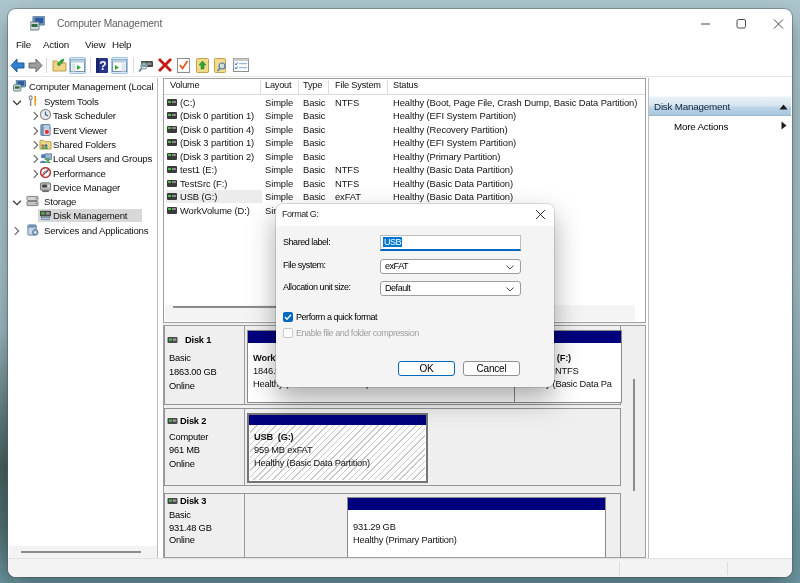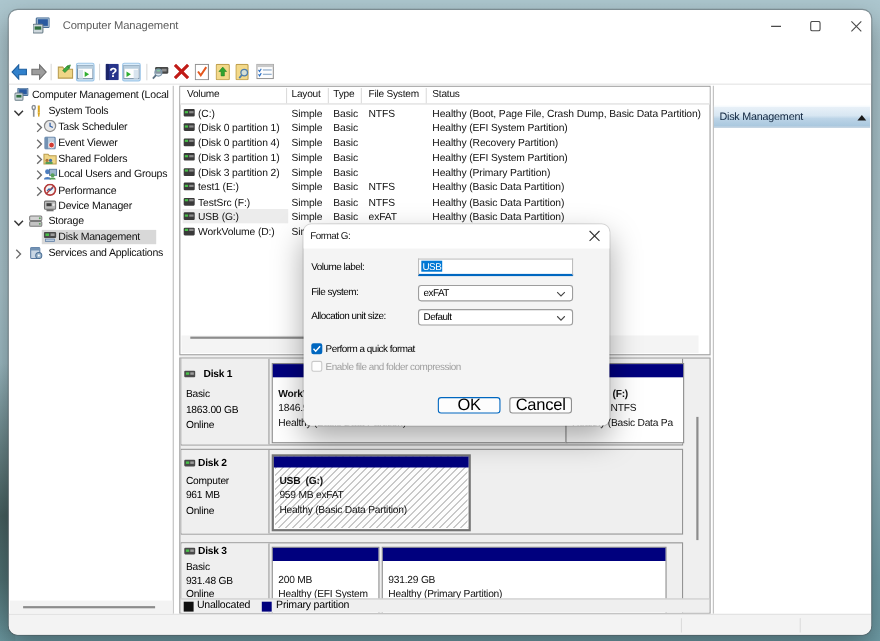--- a/index.html
+++ b/index.html
@@ -61,21 +61,21 @@
   .act-head { position:absolute; left:0; top:0; width:100%; height:17px; border-bottom:1px solid #d5d5d5; }
   .dmbar { position:absolute; left:0; top:18px; width:100%; height:20px;
     background:linear-gradient(180deg,#e9f1f8 0%,#d7e6f2 45%,#bcd4e7 60%,#a8c7de 100%);
     border-top:1px solid #f5f9fc; border-bottom:1px solid #9db9d1; }
   
   .dialog { position:absolute; left:268px; top:195px; width:278px; height:183px; background:#f4f4f4;
     border-radius:7px; box-shadow:0 12px 28px rgba(0,0,0,.34), 0 0 0 1px rgba(0,0,0,.12); font-size:9px; letter-spacing:-0.45px; }
   .dialog .dtitle { position:absolute; left:0; top:0; width:100%; height:22px; background:#fff; border-radius:7px 7px 0 0; }
   .combo { position:absolute; left:104px; width:141px; height:15px; background:#fff; border:1px solid #9d9d9d; border-radius:3px; line-height:13px; padding-left:4px; }
   .btn { position:absolute; top:157px; width:57px; height:15px; background:#fdfdfd; border:1px solid #8f8f8f; border-radius:3px;
-    text-align:center; line-height:13px; font-size:15px; letter-spacing:-0.2px; }
+    text-align:center; line-height:13px; font-size:10px; letter-spacing:-0.2px; }
 </style>
 </head>
 <body>
 <div class="bgdark"></div>
 <div class="win">
 
   <svg class="abs" style="left:22px;top:7px" width="15" height="15" viewBox="0 0 15 15">
     <rect x="3" y="0" width="12" height="9" rx="1" fill="#9db6cc" stroke="#4a6e96" stroke-width="1"></rect>
     <rect x="4.5" y="1.5" width="9" height="6" fill="#2a5aa0"></rect>
     <rect x="0" y="6" width="9" height="8" rx="1" fill="#cfd8dd" stroke="#6a7d88" stroke-width="1"></rect>
@@ -85,20 +85,26 @@
   <svg class="abs" style="left:692px;top:10px" width="12" height="10" viewBox="0 0 12 10">
       <line x1="1" y1="5" x2="10" y2="5" stroke="#4a4a4a" stroke-width="1"></line>
     </svg>
   <svg class="abs" style="left:728px;top:10px" width="11" height="10" viewBox="0 0 11 10">
       <rect x="1" y="0.5" width="8.5" height="8.5" rx="1.5" fill="none" stroke="#4a4a4a" stroke-width="1"></rect>
     </svg>
   <svg class="abs" style="left:765px;top:10px" width="11" height="10" viewBox="0 0 11 10">
       <path d="M1 0.5 L10 9.5 M10 0.5 L1 9.5" stroke="#4a4a4a" stroke-width="1"></path>
     </svg>
 
+  <div class="menu">
+    <span style="left:8px">File</span>
+    <span style="left:35px">Action</span>
+    <span style="left:77px">View</span>
+    <span style="left:104px">Help</span>
+  </div>
 
   <div class="toolbar">
     <svg class="tbtn" style="left:2px" width="15" height="15" viewBox="0 0 15 15">
         <path d="M7 1 L1 7.5 L7 14 L7 10 L14 10 L14 5 L7 5 Z" fill="#3181cc" stroke="#1d5e9e" stroke-width="1"></path>
       </svg>
     <svg class="tbtn" style="left:20px" width="15" height="15" viewBox="0 0 15 15">
         <path d="M8 1 L14 7.5 L8 14 L8 10 L1 10 L1 5 L8 5 Z" fill="#9d9d9d" stroke="#6f6f6f" stroke-width="1"></path>
       </svg>
     <div class="tsep" style="left:38px"></div>
     <svg class="tbtn" style="left:44px" width="15" height="15" viewBox="0 0 15 15">
@@ -402,63 +408,58 @@
     <div class="dlabel">
             <div style="top:2px"><svg style="position:absolute;left:-2px;top:1px" width="11" height="9" viewBox="0 0 11 9">
                 <rect x="0.5" y="1" width="10" height="6" rx="1" fill="#4a4a4a"></rect>
                 <rect x="2" y="2.5" width="3" height="2.2" fill="#49c149"></rect>
                 <rect x="6" y="2.5" width="3.2" height="2.2" fill="#9d9d9d"></rect>
               </svg><b style="margin-left:11px">Disk 3</b></div>
             <div style="top:16px">Basic</div>
             <div style="top:29px">931.48 GB</div>
             <div style="top:41px">Online</div>
           </div>
-    <div class="pbox" style="left:82px;top:3px;width:98px;height:70px">
-            <div class="pstripe"></div>
-      <div class="ptext" style="top:24px">200 MB</div>
-      <div class="ptext" style="top:37px">Healthy (EFI System</div>
-    </div>
     <div class="pbox" style="left:182px;top:3px;width:259px;height:70px">
             <div class="pstripe"></div>
       <div class="ptext" style="top:24px">931.29 GB</div>
       <div class="ptext" style="top:37px">Healthy (Primary Partition)</div>
     </div>
         </div>
         <div class="abs" style="left:469px;top:53px;width:2px;height:112px;background:#8c8c8c"></div>
-        <div class="legend">
-     <div class="abs" style="left:3px;top:2px;width:9px;height:9px;background:#111"></div>
-     <span style="position:absolute;left:15px;top:0">Unallocated</span>
-     <div class="abs" style="left:74px;top:2px;width:9px;height:9px;background:#00007e"></div>
-     <span style="position:absolute;left:87px;top:0">Primary partition</span>
-  </div>
       </div>
   </div>
 
   <div class="actions">
     <div class="dmbar">
       <span style="position:absolute;left:5px;top:4px;color:#10253f;font-size:9.8px;letter-spacing:-0.2px">Disk Management</span>
       <svg style="position:absolute;right:3px;top:7px" width="9" height="6" viewBox="0 0 9 6">
           <path d="M0.5 5.5 L4.5 0.5 L8.5 5.5 Z" fill="#1a1a1a"></path>
         </svg>
     </div>
+    <div style="position:absolute;left:0;top:39px;width:100%;height:19px">
+      <span style="position:absolute;left:25px;top:4px;font-size:9.8px;letter-spacing:-0.2px">More Actions</span>
+      <svg style="position:absolute;right:4px;top:4px" width="6" height="9" viewBox="0 0 6 9">
+          <path d="M0.5 0.5 L5.5 4.5 L0.5 8.5 Z" fill="#1a1a1a"></path>
+        </svg>
+    </div>
   </div>
 
   <div class="footer">
     <div class="fsep" style="left:611px"></div>
     <div class="fsep" style="left:719px"></div>
   </div>
 
   <div class="dialog">
     <div class="dtitle">
         <span style="position:absolute;left:6px;top:5px;color:#1a1a1a">Format G:</span>
       <svg style="position:absolute;right:8px;top:5px" width="11" height="11" viewBox="0 0 11 11">
           <path d="M1 1 L10 10 M10 1 L1 10" stroke="#333" stroke-width="1"></path>
         </svg>
     </div>
-    <div style="position:absolute;left:7px;top:33px">Volume label:</div>
+    <div style="position:absolute;left:7px;top:33px">Shared label:</div>
     <div style="position:absolute;left:7px;top:56px">File system:</div>
     <div style="position:absolute;left:7px;top:78px">Allocation unit size:</div>
     <div class="abs" style="left:104px;top:31px;width:141px;height:16px;background:#fff;border:1px solid #bdbdbd;border-bottom:2px solid #0067c0">
       <span style="position:absolute;left:2px;top:1px;background:#0078d4;color:#fff;padding:0 1px">USB</span>
     </div>
     <div class="combo" style="top:54.5px">exFAT<svg style="position:absolute;right:6px;top:5px" width="8" height="5" viewBox="0 0 8 5">
           <path d="M0.5 0.5 L4 4 L7.5 0.5" stroke="#454545" stroke-width="1" fill="none"></path>
         </svg></div>
     <div class="combo" style="top:77px">Default<svg style="position:absolute;right:6px;top:5px" width="8" height="5" viewBox="0 0 8 5">
           <path d="M0.5 0.5 L4 4 L7.5 0.5" stroke="#454545" stroke-width="1" fill="none"></path>

